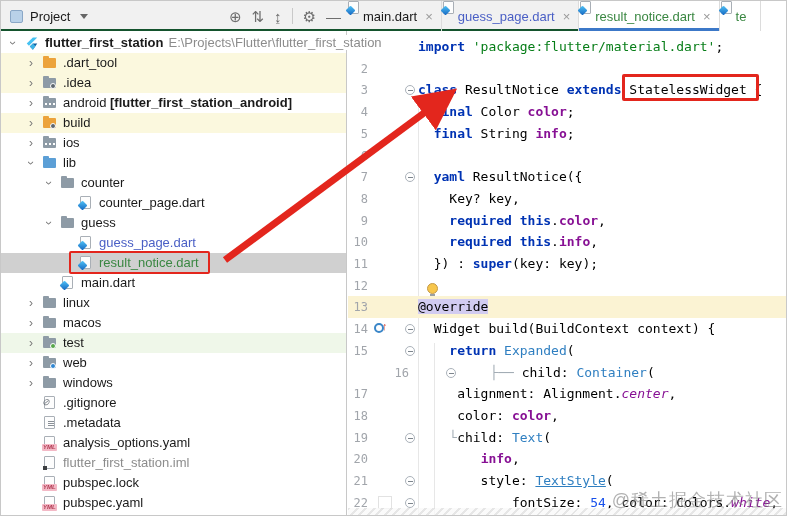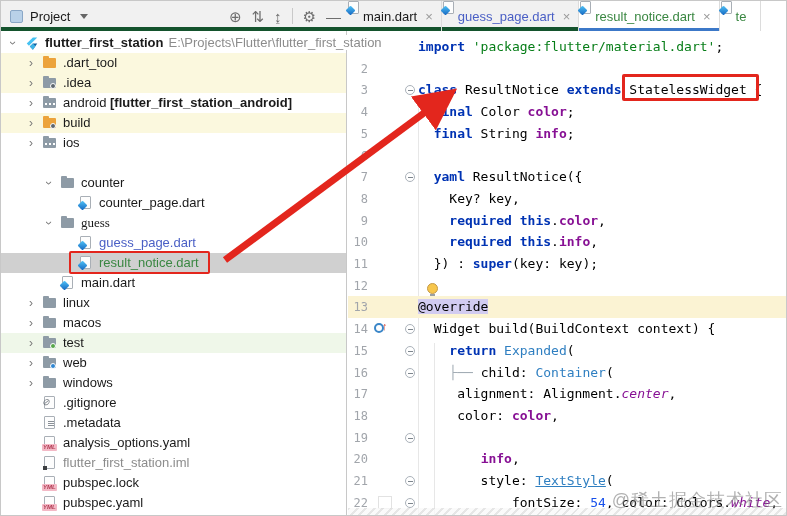--- a/index.html
+++ b/index.html
@@ -4,21 +4,21 @@
 <style>
   * { margin:0; padding:0; box-sizing:border-box; }
   html,body { background:#fff; }
   #app {
     position:relative; width:787px; height:516px; overflow:hidden;
     font-family:"Liberation Sans", sans-serif; background:#fff;
     border:1px solid #c8c8c8;
   }
   
   #header { position:absolute; left:0; top:0; width:708px; height:30px;
-    background:#f1f1f1; border-bottom:4px solid #14532d; z-index:10; }
+    background:#f1f1f1; border-bottom:2px solid #14532d; z-index:10; }
   #proj-head { position:absolute; left:0; top:0; width:346px; height:30px; display:flex; align-items:center; }
   .pw-icon { width:13px; height:13px; margin-left:9px; border:1px solid #8aa7c6; background:#b9d1e8; border-radius:2px; }
   #proj-title { font-size:13px; color:#1a1a1a; margin-left:7px; }
   .caret { width:0; height:0; border-left:4px solid transparent; border-right:4px solid transparent; border-top:5px solid #666; margin-left:10px; }
   #head-tools { position:absolute; right:6px; top:0; height:30px; display:flex; align-items:center; gap:10px; }
   .ht { color:#6e6e6e; font-size:15px; line-height:1; cursor:default; }
   .ht-div { width:1px; height:16px; background:#c9c9c9; }
   
   #tabbar { position:absolute; left:346px; top:0; right:0; height:30px; display:flex; }
   .tab { display:flex; align-items:center; padding:0 8px 0 10px; height:30px; position:relative; border-right:1px solid #dcdcdc; }
@@ -184,37 +184,44 @@
       </div>
       <div class="trow" style="top: 102px;">
         <span class="chev" style="left: 24px;">›</span>
         <span class="ticon" style="left: 42px;">
           <span class="fold-shape">
             <i class="mod-dot md-dots"></i>
           </span>
         </span>
         <span class="tname" style="left: 62px;"><span>ios</span></span>
       </div>
+      <div class="trow" style="top: 122px;">
+        <span class="chev exp" style="left: 24px; position: absolute;">›</span>
+        <span class="ticon" style="left: 42px;">
+          <span class="fold-shape fs-blue"></span>
+        </span>
+        <span class="tname" style="left: 62px;"><span>lib</span></span>
+      </div>
       <div class="trow" style="top: 142px;">
         <span class="chev exp" style="left: 42px; position: absolute;">›</span>
         <span class="ticon" style="left: 60px;">
           <span class="fold-shape"></span>
         </span>
         <span class="tname" style="left: 80px;"><span>counter</span></span>
       </div>
       <div class="trow" style="top: 162px;">
         <span class="ticon" style="left: 78px;"><span><i class="page"></i><i class="dart-d"></i></span></span>
         <span class="tname" style="left: 98px;"><span>counter_page.dart</span></span>
       </div>
       <div class="trow" style="top: 182px;">
         <span class="chev exp" style="left: 42px; position: absolute;">›</span>
         <span class="ticon" style="left: 60px;">
           <span class="fold-shape"></span>
         </span>
-        <span class="tname" style="left: 80px; font-family: Liberation Serif, serif;"><span>guess</span></span>
+        <span class="tname" style="left: 80px;"><span>guess</span></span>
       </div>
       <div class="trow" style="top: 202px;">
         <span class="ticon" style="left: 78px;"><span><i class="page"></i><i class="dart-d"></i></span></span>
         <span class="tname" style="left: 98px;"><span style="color: rgb(74, 95, 197);">guess_page.dart</span></span>
       </div>
       <div class="trow row-selected" style="top: 222px;">
         <span class="ticon" style="left: 78px;"><span><i class="page"></i><i class="dart-d"></i></span></span>
         <span class="tname" style="left: 98px;"><span style="color: rgb(58, 135, 66);">result_notice.dart</span></span>
       </div>
       <div class="trow" style="top: 242px;">
@@ -351,36 +358,37 @@
           <span class="lnum">14</span>
           <span class="ovr-ico"></span>
           <span class="foldm"></span>
           <span class="codetxt"><span class="tk-d">  Widget build(BuildContext context) {</span></span>
         </div>
         <div class="eline" style="top: 308.8px;">
           <span class="lnum">15</span>
           <span class="foldm"></span>
           <span class="codetxt"><span class="tk-d">    </span><span class="tk-k">return</span><span class="tk-d"> </span><span class="tk-c">Expanded</span><span class="tk-d">(</span></span>
         </div>
-        <div class="eline" style="top: 330.5px;">
+        <div class="eline" style="top: 330.5px; margin-left: 41px;">
           <span class="lnum">16</span>
           <span class="foldm"></span>
           <span class="codetxt"><span class="tk-d">    </span><span class="tk-g">├── </span><span class="tk-d">child: </span><span class="tk-c">Container</span><span class="tk-d">(</span></span>
         </div>
         <div class="eline" style="top: 352.2px;">
           <span class="lnum">17</span>
           <span class="codetxt"><span class="tk-d">     alignment: Alignment.</span><span class="tk-i">center</span><span class="tk-d">,</span></span>
         </div>
         <div class="eline" style="top: 373.9px;">
           <span class="lnum">18</span>
           <span class="codetxt"><span class="tk-d">     color: </span><span class="tk-f">color</span><span class="tk-d">,</span></span>
         </div>
         <div class="eline" style="top: 395.6px;">
           <span class="lnum">19</span>
           <span class="foldm"></span>
+          <span class="codetxt"><span class="tk-d">    </span><span class="tk-g">└</span><span class="tk-d">child: </span><span class="tk-c">Text</span><span class="tk-d">(</span></span>
         </div>
         <div class="eline" style="top: 417.3px;">
           <span class="lnum">20</span>
           <span class="codetxt"><span class="tk-d">        </span><span class="tk-f">info</span><span class="tk-d">,</span></span>
         </div>
         <div class="eline" style="top: 439px;">
           <span class="lnum">21</span>
           <span class="foldm"></span>
           <span class="codetxt"><span class="tk-d">        style: </span><span class="tk-u">TextStyle</span><span class="tk-d">(</span></span>
         </div>

